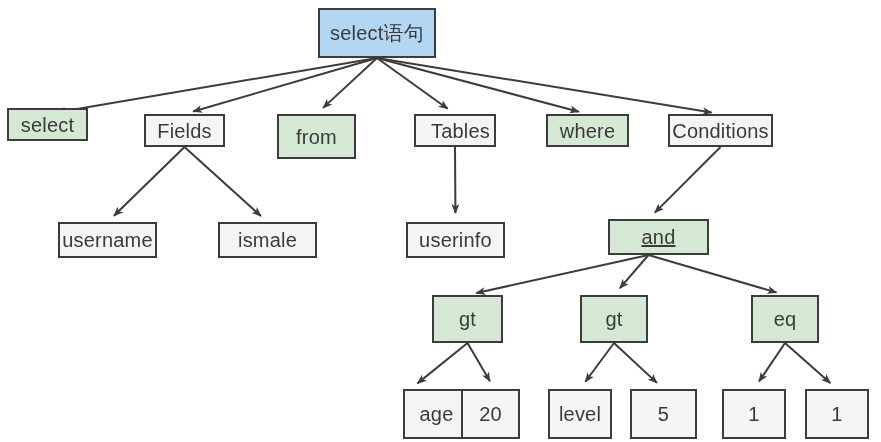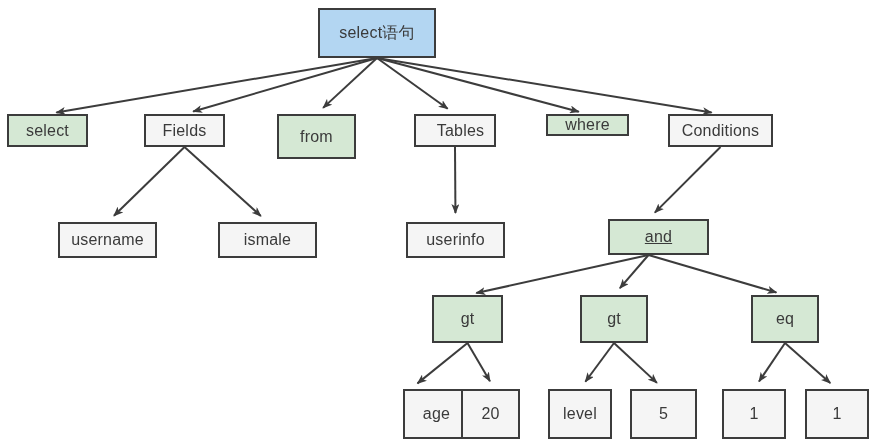--- a/index.html
+++ b/index.html
@@ -26,21 +26,21 @@
     width: 881px;
     height: 442px;
   }
   .node {
     position: absolute;
     box-sizing: border-box;
     border: 2px solid #3c3c3c;
     display: flex;
     align-items: center;
     justify-content: center;
-    font-size: 16px;
+    font-size: 20px;
     color: #3a3a3a;
     letter-spacing: 0.2px;
     line-height: 1;
     z-index: 2;
   }
   .node-plain {
     background: #f5f5f5;
   }
   .node-green {
     background: #d5e8d4;
@@ -84,33 +84,33 @@
         <line x1="614" y1="343" x2="585.3495195497543" y2="381.76241472680306" stroke="#3c3c3c" stroke-width="2" marker-end="url(#arrowhead)"></line>
         <line x1="614" y1="343" x2="656.907230897816" y2="382.8733862888796" stroke="#3c3c3c" stroke-width="2" marker-end="url(#arrowhead)"></line>
         <line x1="785" y1="343" x2="759.0296811586508" y2="381.5366021516796" stroke="#3c3c3c" stroke-width="2" marker-end="url(#arrowhead)"></line>
         <line x1="785" y1="343" x2="830.2590309375865" y2="383.03683506017273" stroke="#3c3c3c" stroke-width="2" marker-end="url(#arrowhead)"></line>
       </g>
   </svg>
   <div id="node-group">
       <div class="node node-blue" style="left: 318px; top: 8px; width: 118px; height: 50px;">
         <span class="node-label">select语句</span>
       </div>
-      <div class="node node-green" style="left: 7px; top: 114px; width: 81px; height: 33px;">
+      <div class="node node-green" style="left: 7px; top: 108px; width: 81px; height: 33px;">
         <span class="node-label">select</span>
       </div>
       <div class="node node-plain" style="left: 144px; top: 114px; width: 81px; height: 33px;">
         <span class="node-label">Fields</span>
       </div>
       <div class="node node-green" style="left: 277px; top: 114px; width: 79px; height: 45px;">
         <span class="node-label">from</span>
       </div>
       <div class="node node-plain" style="left: 414px; top: 114px; width: 82px; height: 33px; padding-left: 11px;">
         <span class="node-label">Tables</span>
       </div>
-      <div class="node node-green" style="left: 546px; top: 114px; width: 83px; height: 22px;">
+      <div class="node node-green" style="left: 546px; top: 114px; width: 83px; height: 33px;">
         <span class="node-label">where</span>
       </div>
       <div class="node node-plain" style="left: 668px; top: 114px; width: 105px; height: 33px;">
         <span class="node-label">Conditions</span>
       </div>
       <div class="node node-plain" style="left: 58px; top: 222px; width: 99px; height: 36px;">
         <span class="node-label">username</span>
       </div>
       <div class="node node-plain" style="left: 218px; top: 222px; width: 99px; height: 36px;">
         <span class="node-label">ismale</span>

